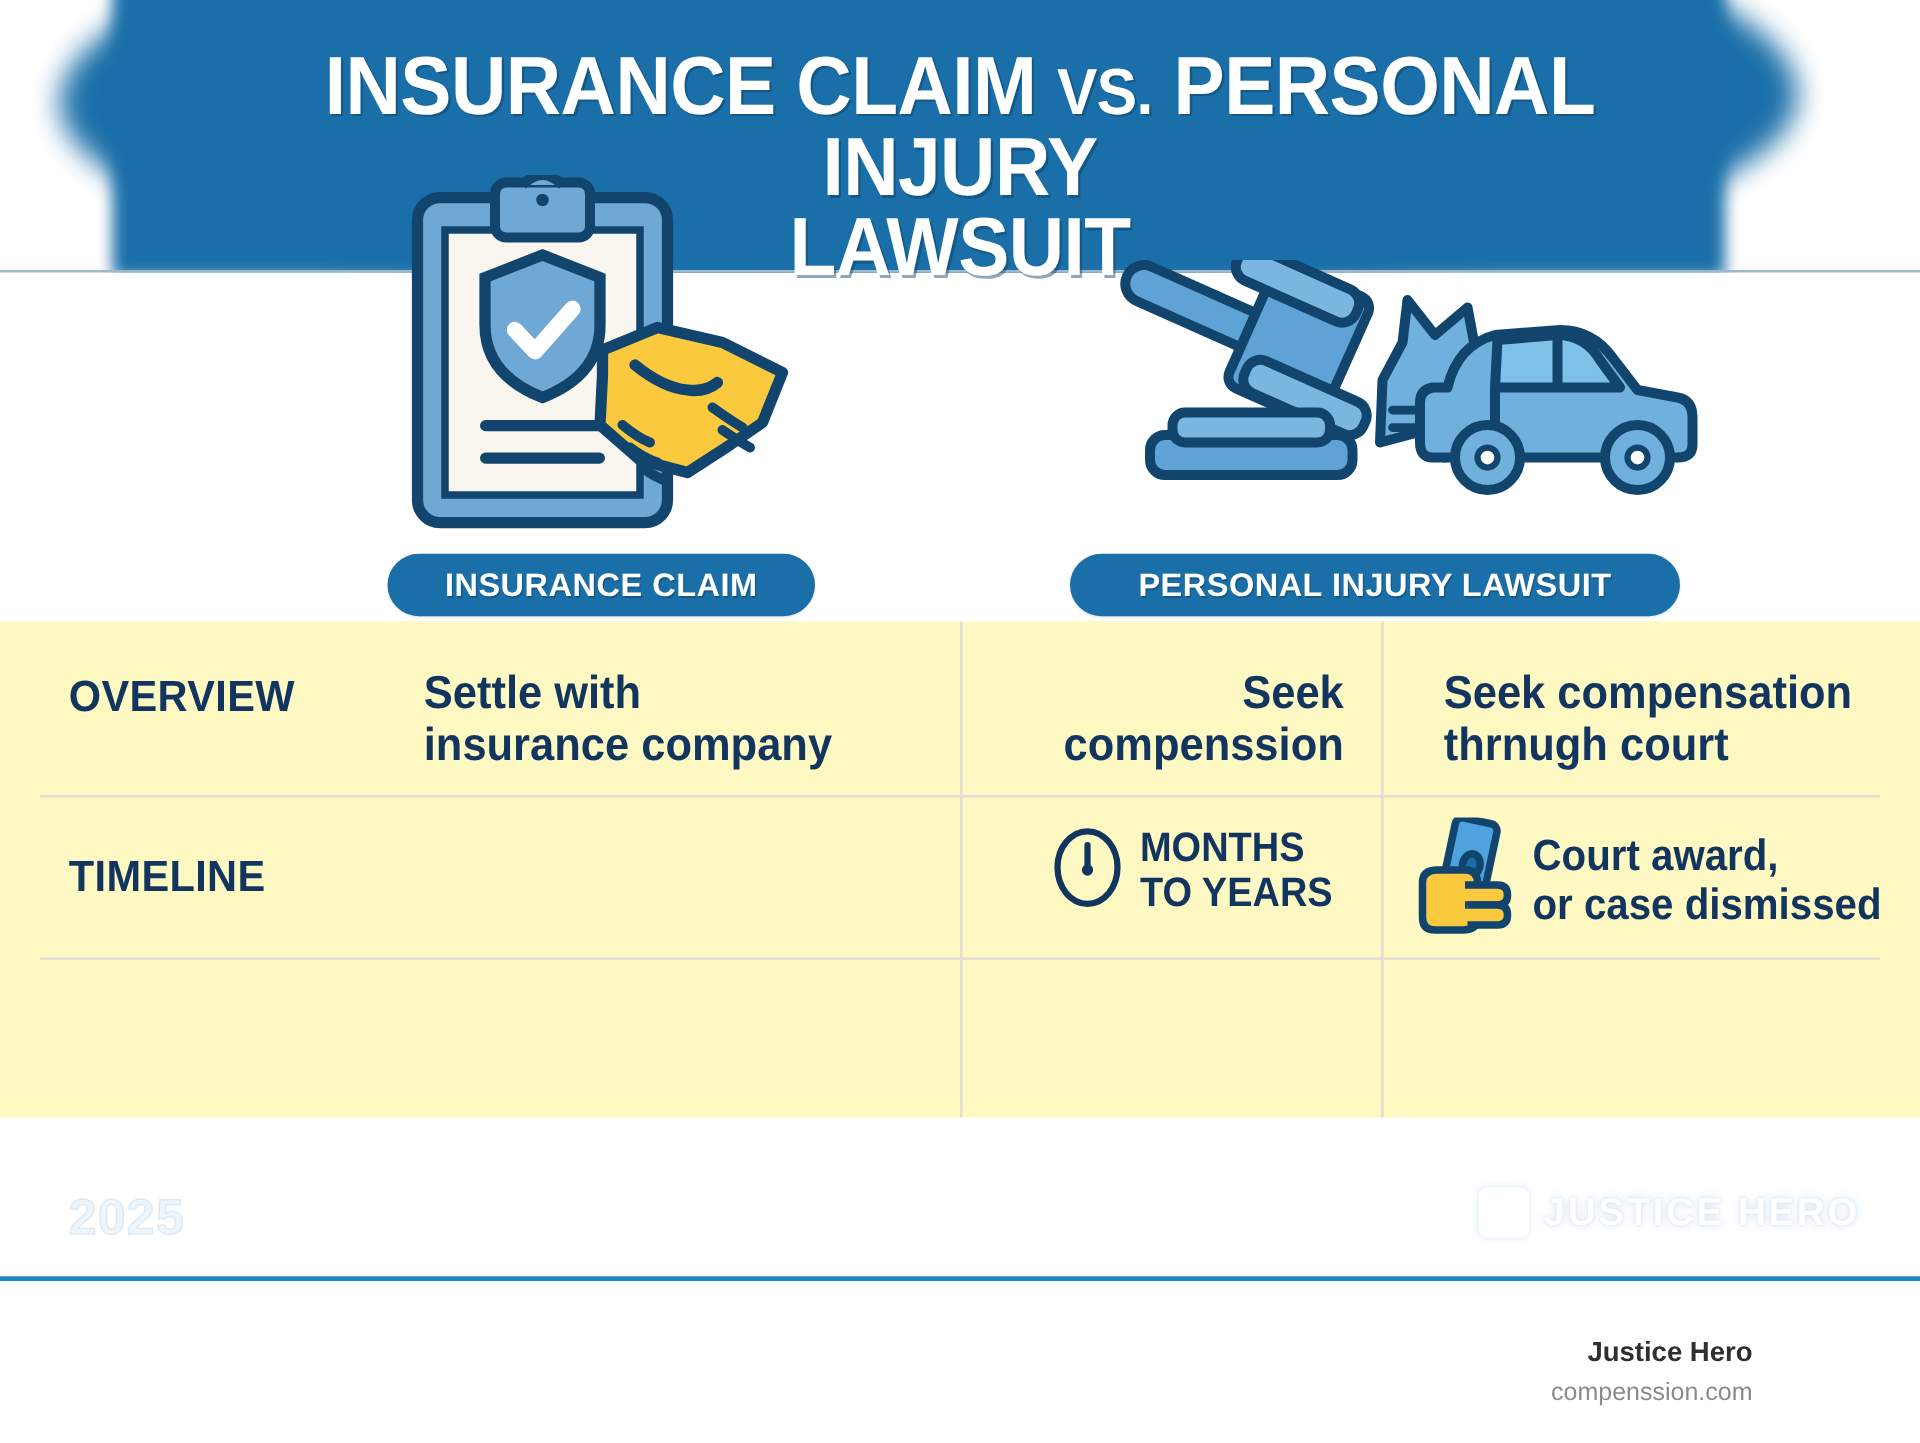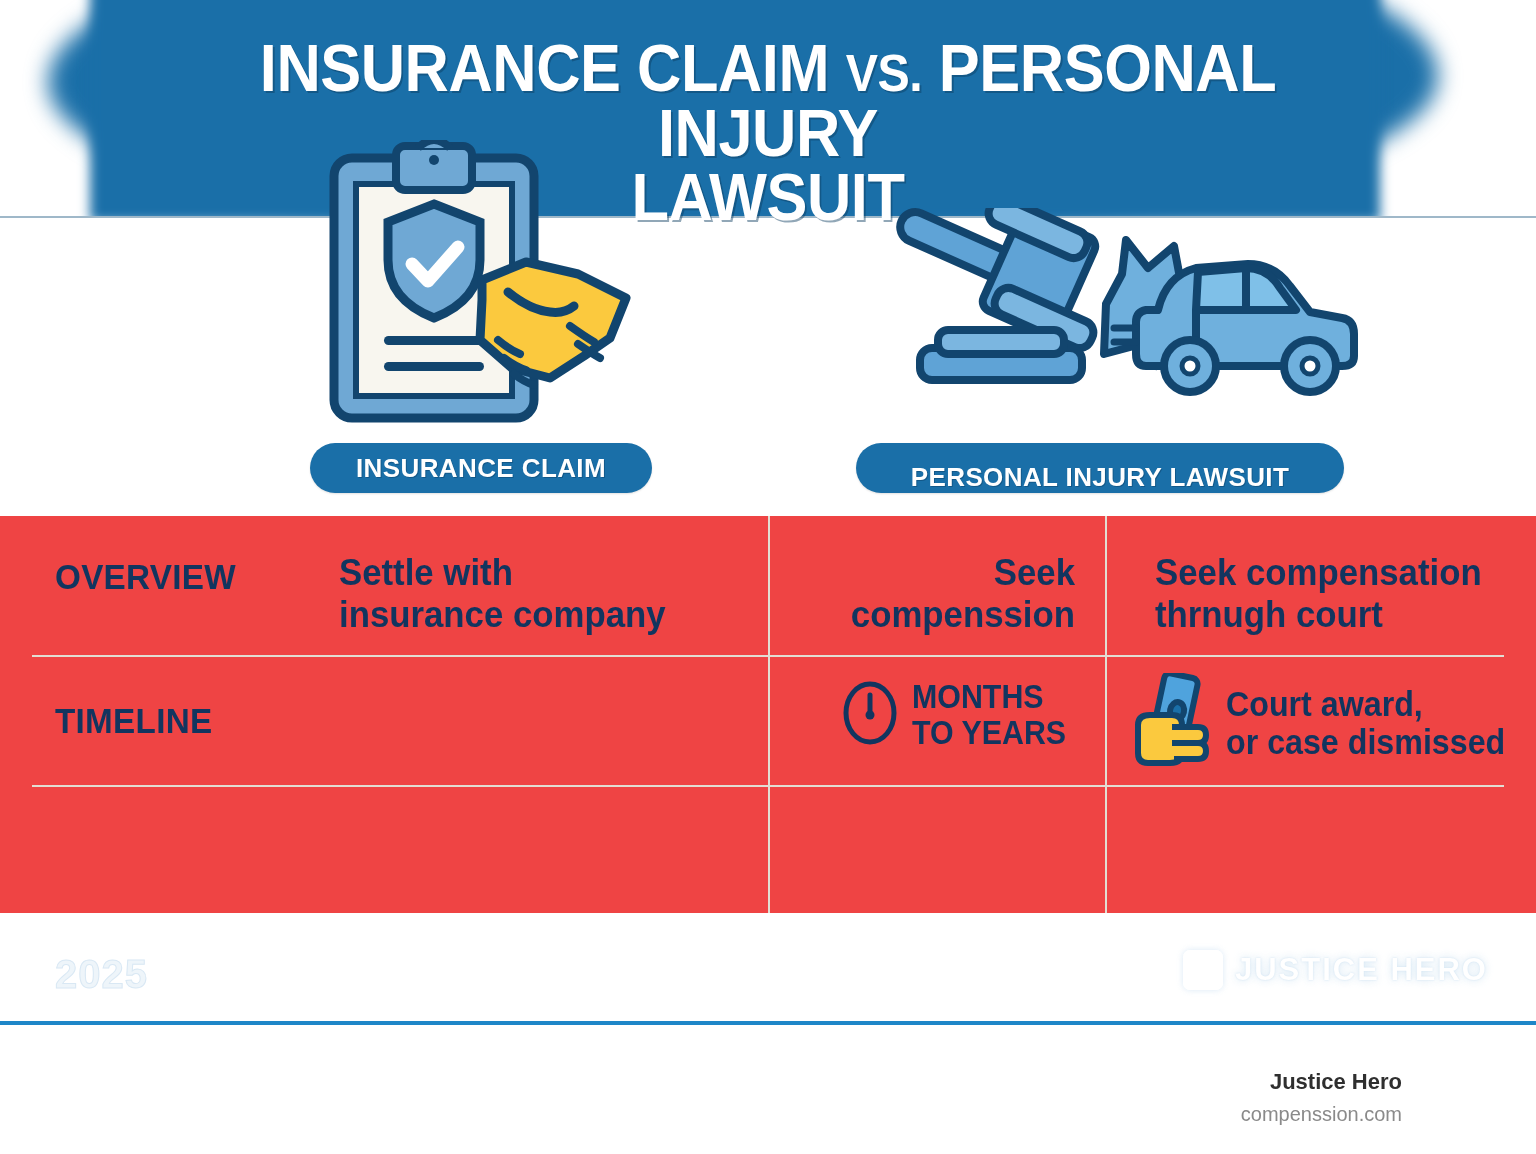--- a/index.html
+++ b/index.html
@@ -63,26 +63,26 @@
     color:#fff;
     font-family:"Liberation Sans Narrow","Liberation Sans",sans-serif;
     font-weight:bold;
     font-size:26px;
     letter-spacing:0.4px;
     display:flex;align-items:center;justify-content:center;
     text-shadow:1px 1px 0 rgba(8,55,90,.4);
     box-shadow:0 1px 2px rgba(0,0,0,.12);
   }
   #pill-left{ left:310px; top:443px; width:342px; height:50px; }
-  #pill-right{ left:856px; top:443px; width:488px; height:50px;align-items:flex-end; }
+  #pill-right{ left:856px; top:443px; width:488px; height:50px; }
 
   
   #compare-table{
-    position:absolute;left:0;top:516px;width:1536px;height:397px;
-    background:#ef4444;
+    position:absolute;left:0;top:497px;width:1536px;height:397px;
+    background:#fef9c3;
   }
   .trow{ position:absolute; left:0; width:1536px; }
   #row-overview{ top:0; height:141px; }
   #row-timeline{ top:141px; height:148px; }
   #row-outcomes{ top:271px; height:126px; }
   .hdivider{
     position:absolute;left:32px;width:1472px;height:2px;
     background:#e2ded3;
   }
   .vdivider{

